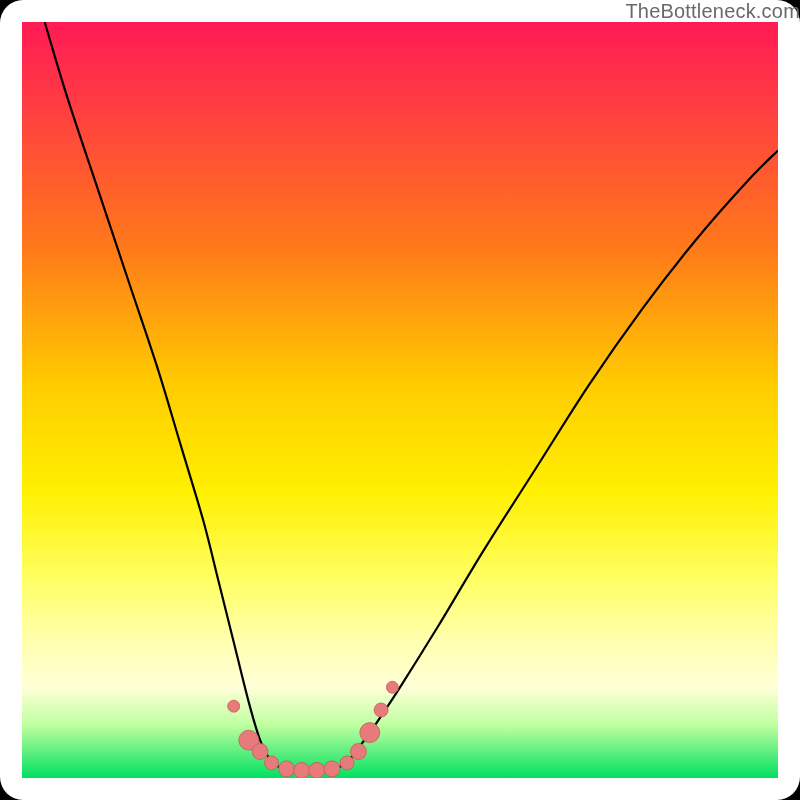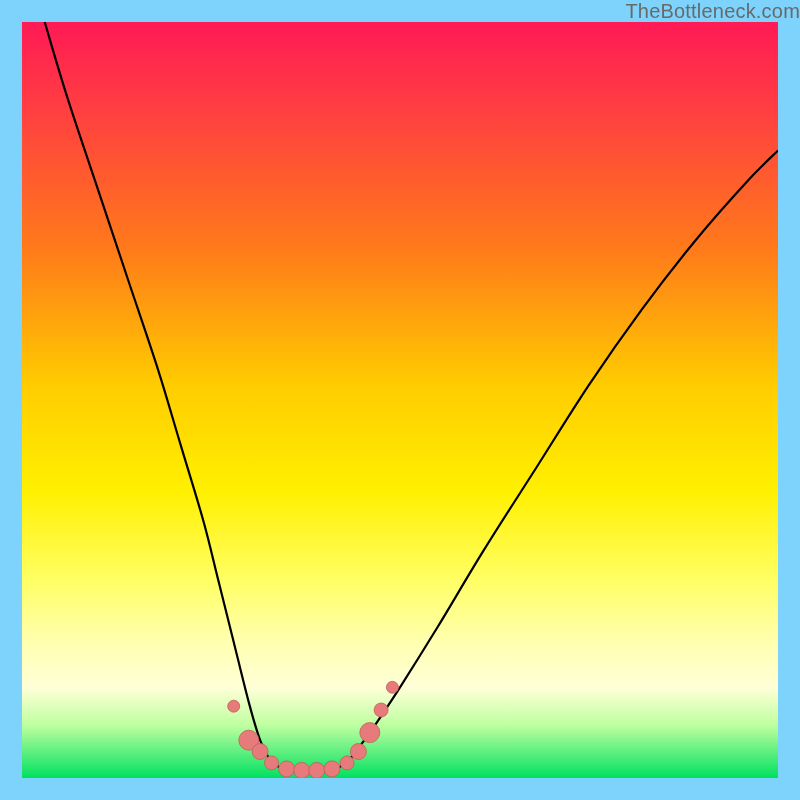--- a/index.html
+++ b/index.html
@@ -1,16 +1,16 @@
 <!DOCTYPE html>
 <html><head>
 <meta charset="utf-8">
 <style>
   html,body{margin:0;padding:0;width:800px;height:800px;overflow:hidden;background:#000;}
-  .frame{position:absolute;left:0;top:0;width:800px;height:800px;background:#7dd3fc;}
+  .frame{position:absolute;left:0;top:0;width:800px;height:800px;background:#ffffff;border-radius:23px;}
   .plot-area{
     position:absolute;
     left:22px;top:22px;
     width:756px;height:756px;
     background:linear-gradient(to bottom,
       #ff1a55 0%,
       #ff4040 12%,
       #ff7a1a 30%,
       #ffcc00 48%,
       #fff000 62%,

